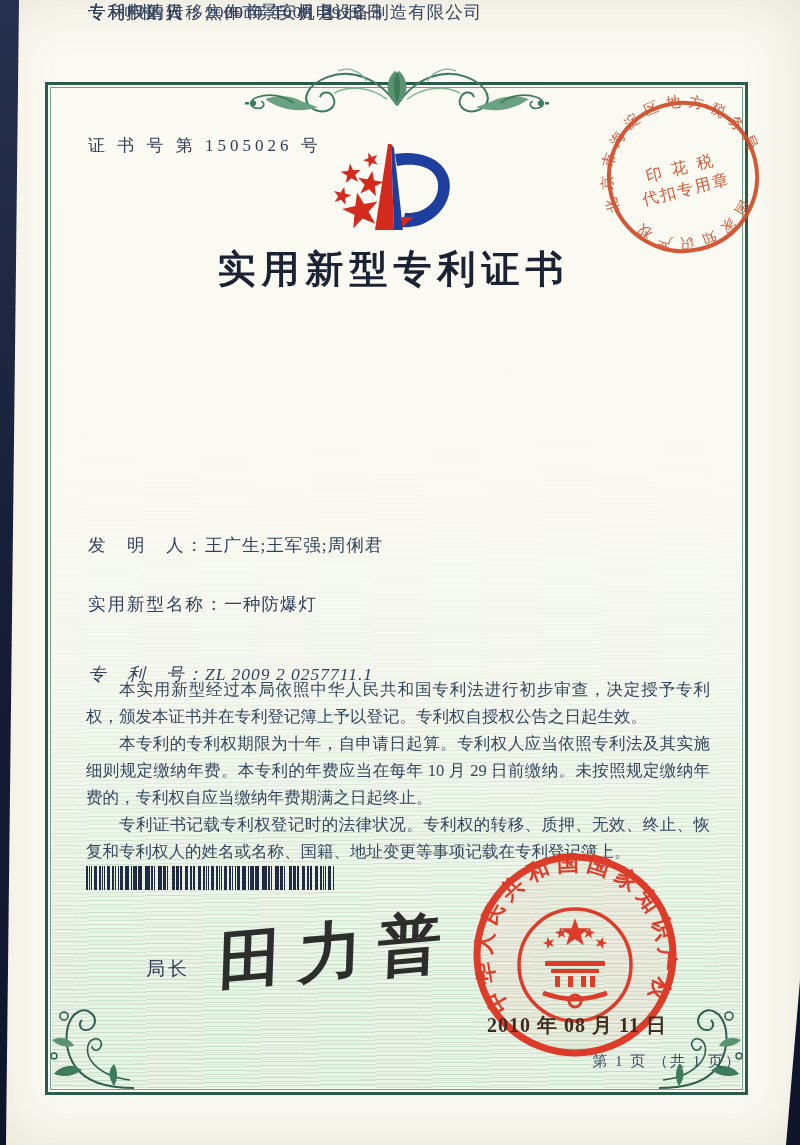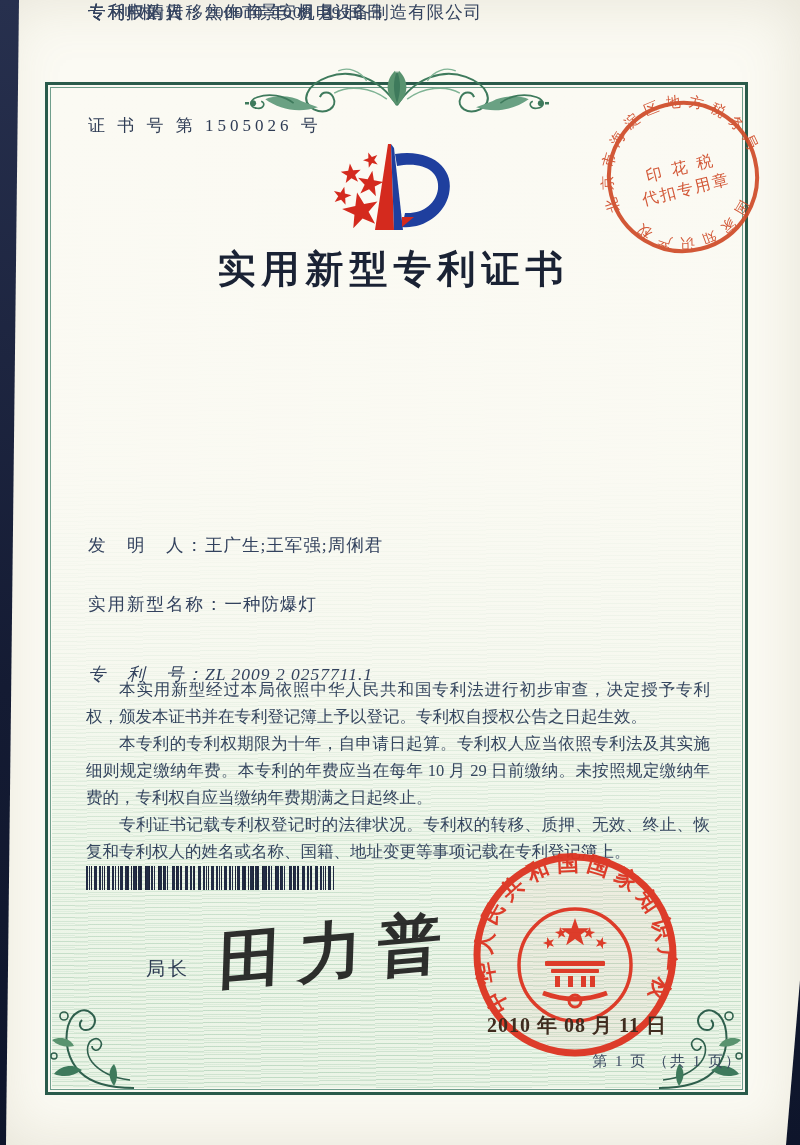--- a/index.html
+++ b/index.html
@@ -27,21 +27,21 @@
       linear-gradient(180deg,rgba(251,250,243,1) 0%,rgba(251,250,243,.96) 38%,rgba(251,250,243,.72) 58%,rgba(248,251,242,.30) 74%,rgba(244,250,238,.08) 88%,rgba(242,249,236,0) 100%),
       repeating-linear-gradient(179deg,rgba(74,150,102,.20) 0 1px,rgba(74,150,102,.02) 1px 4px),
       repeating-linear-gradient(181deg,rgba(74,150,102,.10) 0 1px,rgba(74,150,102,0) 1px 6px),
       #eef6e9;
   }
   .ornament-top{position:absolute;left:50%;top:-36px;transform:translateX(-50%);}
   .corner-orn{position:absolute;width:104px;height:104px;}
   .corner-orn.br{right:-8px;bottom:-8px;}
   .corner-orn.bl{left:-8px;bottom:-8px;transform:scale(-1,1);}
   .cert-no{
-    position:absolute;left:88px;top:114px;font-size:17px;letter-spacing:4px;
+    position:absolute;left:88px;top:134px;font-size:17px;letter-spacing:4px;
     color:#2f3c55;
   }
   .logo{position:absolute;left:325px;top:140px;}
   .tax-stamp{position:absolute;left:600px;top:94px;opacity:.92;}
   .title{
     position:absolute;left:45px;top:244px;width:697px;text-align:center;
     font-size:38px;font-weight:700;letter-spacing:6px;color:#1a2234;
   }
   .field-row{position:absolute;left:88px;font-size:17.5px;color:#33425e;letter-spacing:1px;white-space:nowrap;}
   .field-row .lbl{letter-spacing:2px;}

